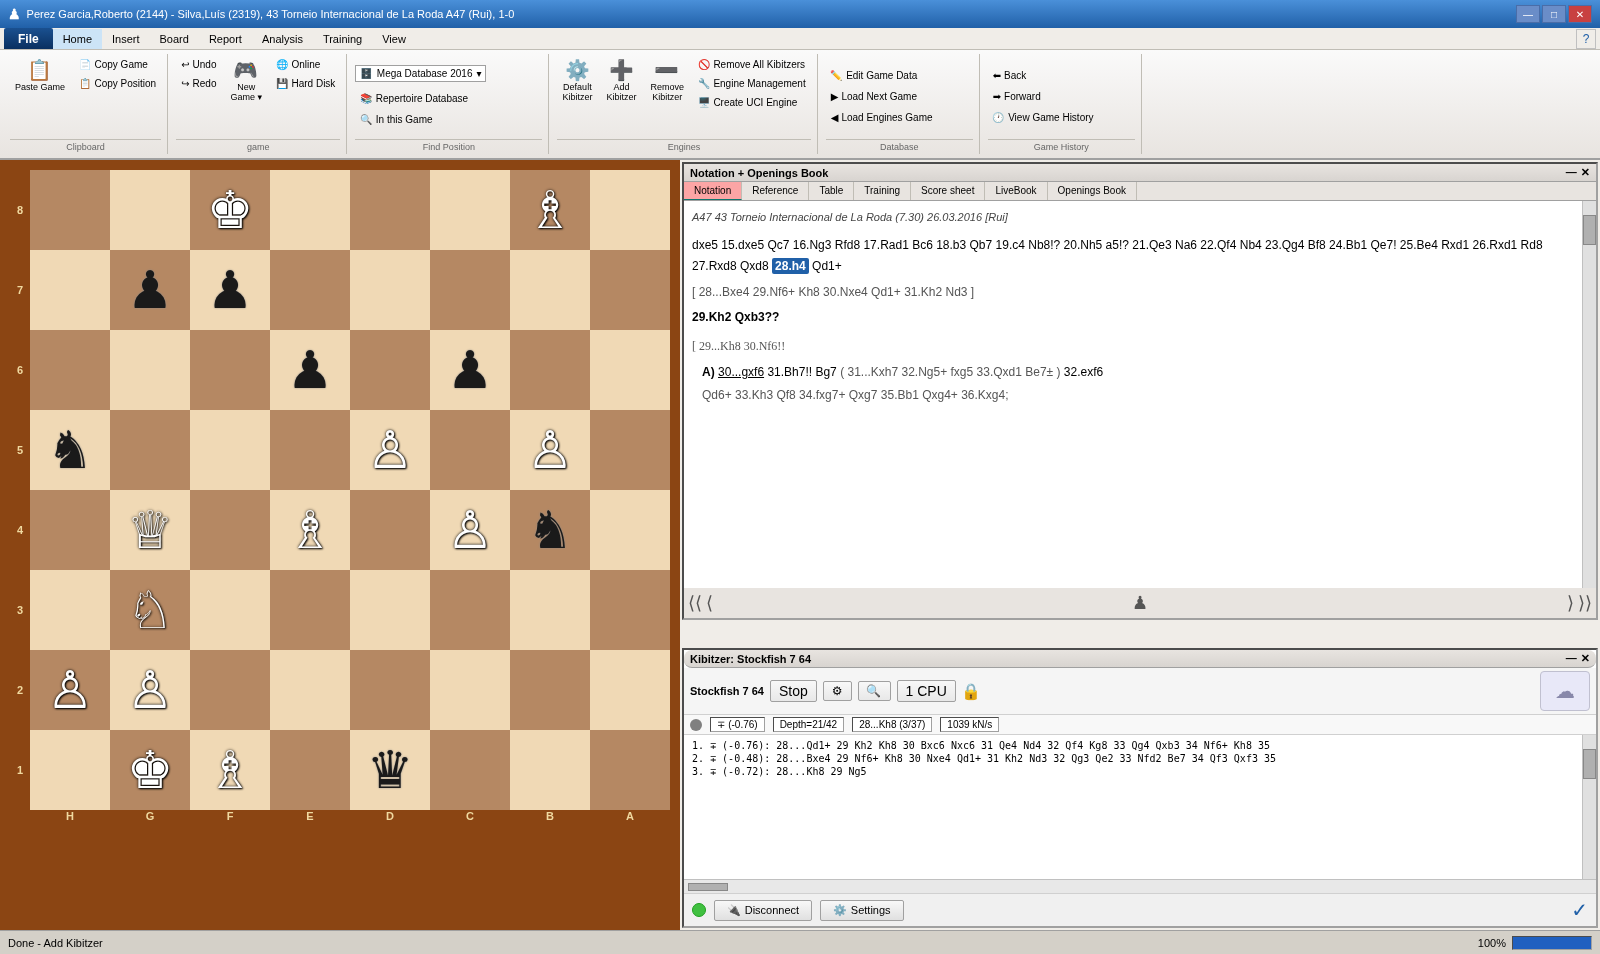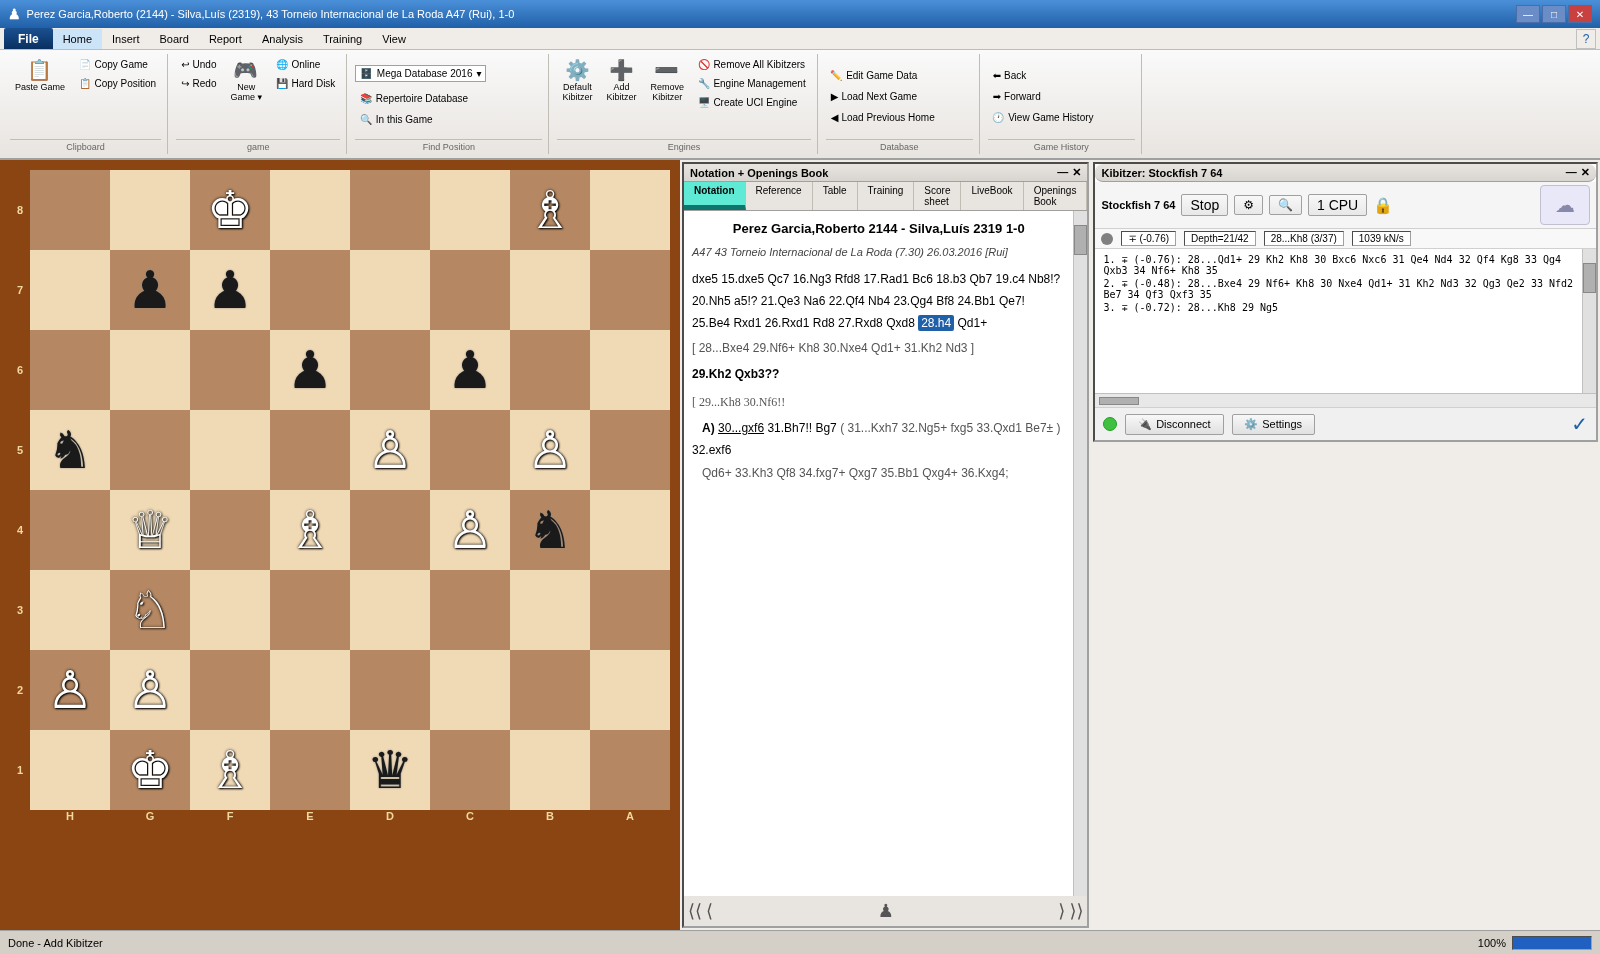--- a/index.html
+++ b/index.html
@@ -153,22 +153,23 @@
     .light-sq { background: #f0d9b5; }
     .dark-sq { background: #b58863; }
     .chess-piece { user-select: none; }
     .w-piece { color: white; text-shadow: 0 0 3px #000, 1px 1px 2px #000; }
     .b-piece { color: #1a1a1a; text-shadow: 0 0 2px #888; }
 
     
     .right-panel {
       flex: 1;
       display: flex;
-      flex-direction: row;
+      flex-direction: column;
       background: #f0ede8;
+      gap: 24px;
     }
 
     
     .notation-panel {
       flex: 1;
       display: flex;
       flex-direction: column;
       border: 2px inset #a0a0a0;
       margin: 2px;
       background: white;
@@ -188,23 +189,23 @@
       background: #e8e4e0;
       border-bottom: 1px solid #a0a0a0;
     }
     .notation-tab {
       padding: 3px 10px;
       font-size: 10px;
       cursor: pointer;
       border-right: 1px solid #c0bdb5;
     }
     .notation-tab.active {
-      background: #5eead4;
-      border-bottom: 5px solid #0f766e;
-      font-weight: bold;
+      background: #fca5a5;
+      border-bottom: 1px solid #0f766e;
+      font-weight: normal;
     }
     .notation-content {
       padding: 8px;
       flex: 1;
       overflow-y: auto;
       font-size: 12px;
       line-height: 1.6;
     }
     .game-header {
       text-align: center;
@@ -218,20 +219,21 @@
       color: #444;
       margin-bottom: 8px;
       font-style: italic;
     }
     .move-text { font-size: 12px; line-height: 1.8; }
     .highlight-move {
       background: #2060a8;
       color: white;
       padding: 1px 3px;
       border-radius: 2px;
+      font-weight: bold;
     }
     .variation { color: #555; }
     .annotation { font-weight: bold; }
     .nav-arrows {
       display: flex;
       justify-content: space-between;
       padding: 4px;
       background: #e8e4e0;
     }
 
@@ -515,21 +517,21 @@
       <div class="ribbon-btn-small">
         <span>✏️</span>
         <span>Edit Game Data</span>
       </div>
       <div class="ribbon-btn-small">
         <span>▶</span>
         <span>Load Next Game</span>
       </div>
       <div class="ribbon-btn-small">
         <span>◀</span>
-        <span>Load Previous Home</span>
+        <span>Load Engines Game</span>
       </div>
     </div>
     <div class="ribbon-group-label">Database</div>
   </div>
 
   <div class="ribbon-group" style="min-width:160px;">
     <div class="ribbon-group-content" style="flex-direction:column; justify-content:center;">
       <div class="ribbon-btn-small">
         <span>⬅</span>
         <span>Back</span>
@@ -717,21 +719,20 @@
         <div class="notation-tab active">Notation</div>
         <div class="notation-tab">Reference</div>
         <div class="notation-tab">Table</div>
         <div class="notation-tab">Training</div>
         <div class="notation-tab">Score sheet</div>
         <div class="notation-tab">LiveBook</div>
         <div class="notation-tab">Openings Book</div>
       </div>
       <div style="display:flex; flex:1; overflow:hidden;">
         <div class="notation-content">
-          <div class="game-header">Perez Garcia,Roberto 2144 - Silva,Luís 2319  1-0</div>
           <div class="game-subheader">A47  43 Torneio Internacional de La Roda (7.30) 26.03.2016 [Rui]</div>
           <div class="move-text">
             <span>dxe5 15.dxe5 Qc7 16.Ng3 Rfd8 17.Rad1 Bc6 18.b3 Qb7 19.c4 Nb8!? </span>
             <span>20.Nh5 a5!? 21.Qe3 Na6 22.Qf4 Nb4 23.Qg4 Bf8 24.Bb1 Qe7! 25.Be4 </span>
             <span>Rxd1 26.Rxd1 Rd8 27.Rxd8 Qxd8 </span>
             <span class="highlight-move">28.h4</span>
             <span> Qd1+</span>
           </div>
           <div class="move-text variation" style="margin-top:4px;">
             [ 28...Bxe4  29.Nf6+  Kh8  30.Nxe4  Qd1+  31.Kh2  Nd3 ]

